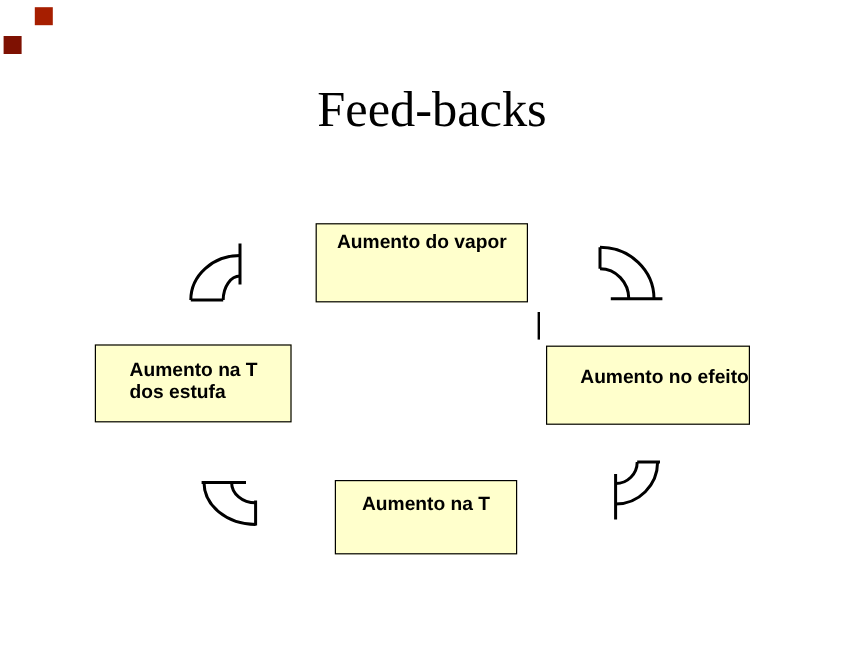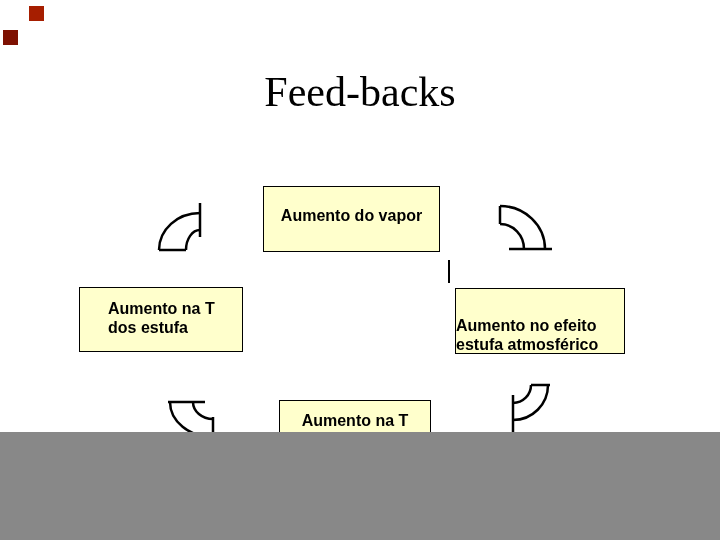--- a/index.html
+++ b/index.html
@@ -1,19 +1,19 @@
 <!DOCTYPE html>
 <html><head>
 <meta charset="utf-8">
 <style>
   html, body { margin: 0; padding: 0; }
   body { background: #888; }
   #slide {
     position: relative;
-    width: 720px; height: 432px;
+    width: 720px; height: 540px;
     background: #ffffff;
     overflow: hidden;
     font-family: "Liberation Sans", "DejaVu Sans", sans-serif;
   }
   .decor-square {
     position: absolute;
     width: 15px; height: 15px;
   }
   #decor-square-top  { left: 29px; top: 6px; }
   #decor-square-left { left: 3px;  top: 30px; }
@@ -30,23 +30,23 @@
   .cycle-box {
     position: absolute;
     box-sizing: border-box;
     background: #ffffcc;
     border: 1px solid #000000;
     color: #000;
     font-size: 16px;
     font-weight: bold;
     line-height: 19px;
   }
-  #box-top    { left: 263px; top: 186px; width: 177px; height: 66px; text-align: center; padding-top: 19px; }
+  #box-top    { left: 263px; top: 186px; width: 177px; height: 66px; text-align: center; padding-top: 6px; }
   #box-left   { left: 79px;  top: 287px; width: 164px; height: 65px; text-align: left;   padding: 11px 0 0 28px; }
-  #box-right  { left: 455px; top: 288px; width: 170px; height: 66px; text-align: left; padding-top: 27px; }
+  #box-right  { left: 455px; top: 288px; width: 170px; height: 66px; text-align: right; padding-top: 16px; }
   #box-bottom { left: 279px; top: 400px; width: 152px; height: 62px; text-align: center; padding-top: 10px; }
   .arc { position: absolute; }
   #arc-upper-left  { left: 156px; top: 198px; }
   #arc-upper-right { left: 497px; top: 203px; }
   #arc-lower-left  { left: 166px; top: 399px; }
   #arc-lower-right { left: 509px; top: 382px; }
   .arc svg path, .arc svg line { stroke: currentColor; fill: none; stroke-width: 2.5; }
   #stray-connector-line {
     position: absolute;
     left: 448px; top: 260px;
@@ -67,21 +67,20 @@
     <div>Aumento do vapor</div>
   </div>
 
   <div class="cycle-box" id="box-left" style="background: rgb(255, 255, 204);">
     <div>Aumento na T</div>
     <div>dos estufa</div>
   </div>
 
   <div class="cycle-box" id="box-right" style="background: rgb(255, 255, 204);">
     <div>Aumento no efeito</div>
-    <div>estufa atmosférico</div>
   </div>
 
   <div class="cycle-box" id="box-bottom" style="background: rgb(255, 255, 204);">
     <div>Aumento na T</div>
   </div>
 
   <div class="arc" id="arc-upper-left" style="color: rgb(0, 0, 0);">
     <svg width="48" height="54" viewBox="0 0 48 54">
       <path d="M3,52 A41,37 0 0 1 44,15"></path>
       <path d="M30,52 A14,20 0 0 1 44,32"></path>

